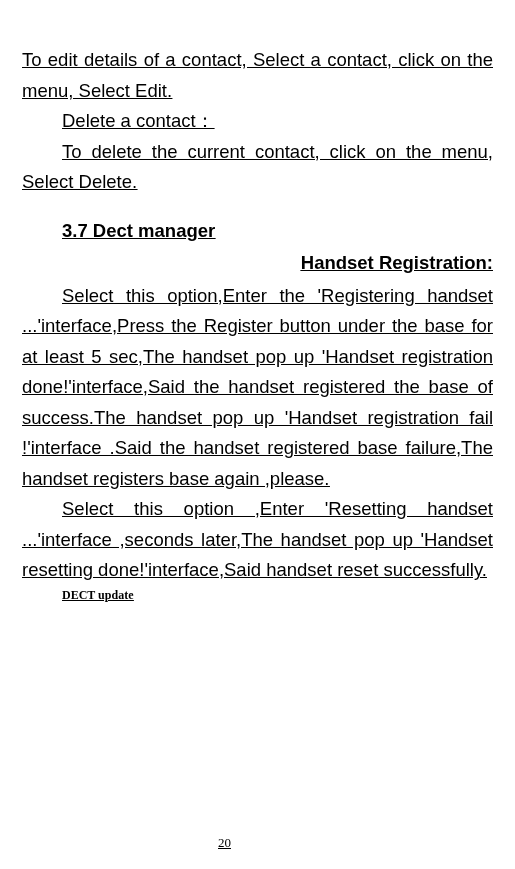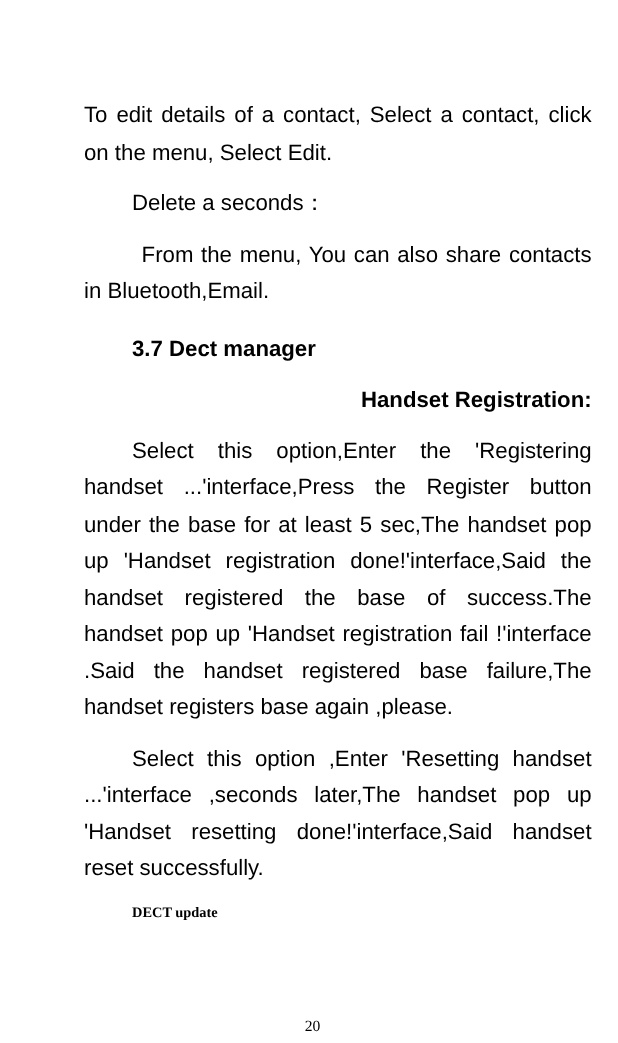--- a/index.html
+++ b/index.html
@@ -1,18 +1,19 @@
 <!DOCTYPE html>
 <html><head>
   <meta charset="utf-8">
   <style>
     * {
-      margin: 12px;
+      margin: 0;
       padding: 0;
       box-sizing: border-box;
+      text-decoration: underline;
     }
     body {
       width: 515px;
       height: 869px;
       background: #fff;
       font-family: Arial, sans-serif;
       color: #000;
       padding: 45px 22px 30px 22px;
       position: relative;
     }
@@ -58,24 +59,24 @@
       font-family: 'Times New Roman', Times, serif;
     }
   </style>
 </head>
 <body>
 
 <div class="content">
 
   <div class="para">To edit details of a contact, Select a contact, click on the menu, Select Edit.</div>
 
-  <div class="para indent">Delete a seconds：</div>
+  <div class="para indent">Delete a contact：</div>
 
+  <div class="para indent">To delete the current contact, click on the menu, Select Delete.</div>
 
-  <div class="para indent-small">From the menu, You can also share contacts in Bluetooth,Email.</div>
 
   <div class="section-heading">3.7    Dect manager</div>
 
   <div class="sub-heading">Handset Registration:</div>
 
   <div class="para indent">Select this option,Enter the 'Registering handset ...'interface,Press the Register button under the base for at least 5 sec,The handset pop up 'Handset registration done!'interface,Said the handset registered  the base of success.The handset pop up 'Handset registration fail !'interface .Said the  handset registered base failure,The handset registers base again ,please.</div>
 
 
   <div class="para indent">Select this option ,Enter 'Resetting handset ...'interface ,seconds later,The handset pop up 'Handset resetting done!'interface,Said handset reset   successfully.</div>
 

